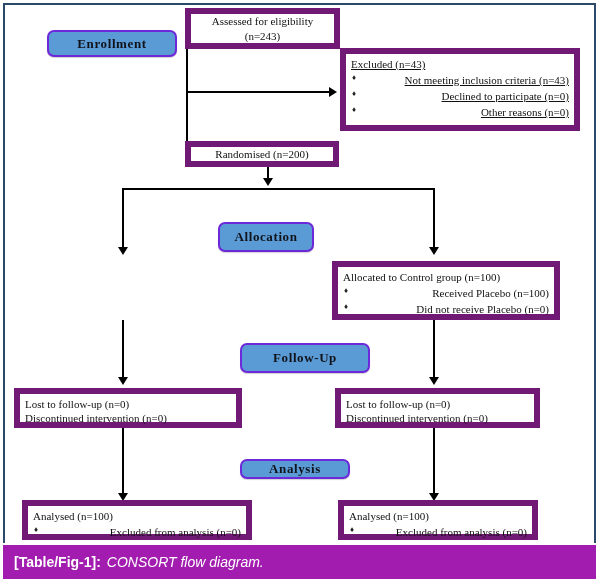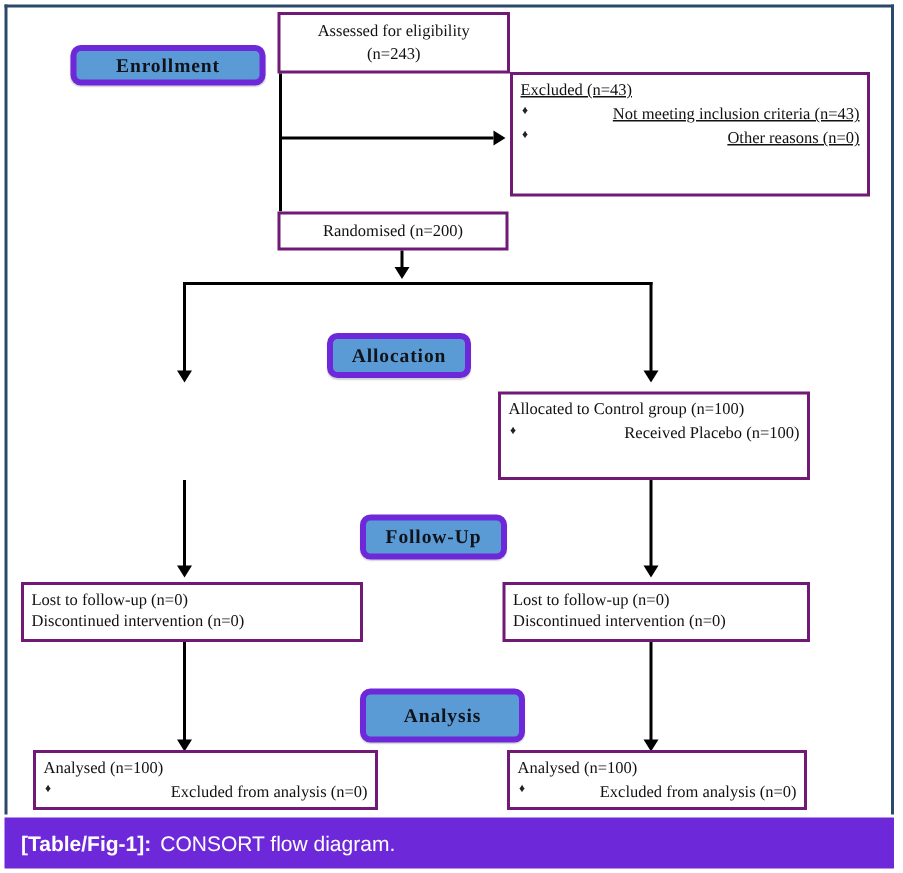--- a/index.html
+++ b/index.html
@@ -18,21 +18,21 @@
     border:2px solid #2b4a6b;
     border-bottom:none;
     box-sizing:border-box;
     pointer-events:none;
   }
   .canvas{position:absolute;left:0;top:0;width:602px;height:582px;}
 
   
   .box{
     position:absolute;
-    border:2px solid #701a75;
+    border:6px solid #701a75;
     background:#ffffff;
     box-sizing:border-box;
     font-size:11px;
     line-height:1.28;
     color:#111111;
     padding:3px 5px;
   }
   .box.center{
     display:flex;flex-direction:column;
     align-items:center;justify-content:center;
@@ -54,21 +54,21 @@
     content:"\2666";
     position:absolute;left:-11px;top:0;
     font-size:8px;
     color:#222;
   }
 
   
   .pill{
     position:absolute;
     background:#5b9bd5;
-    border:4px solid #6d28d9;
+    border:2px solid #6d28d9;
     border-radius:7px;
     box-sizing:border-box;
     display:flex;align-items:center;justify-content:center;
     font-family:"Liberation Serif", serif;
     font-weight:bold;
     font-size:13px;
     letter-spacing:0.6px;
     color:#10131a;
     box-shadow:0 1px 1px rgba(0,0,0,0.18);
   }
@@ -89,30 +89,30 @@
     border-top:5px solid transparent;
     border-bottom:5px solid transparent;
     border-left:8px solid #000;
   }
 
   
   #caption{
     position:absolute;
     left:3px;top:545px;
     width:593px;height:34px;
-    background:#6d28d9;
+    background:#a21caf;
     box-sizing:border-box;
     display:flex;align-items:center;
     padding-left:11px;
     font-family:"Liberation Sans", sans-serif;
     font-size:14px;
     color:#ffffff;
   }
   #caption .tag{font-weight:bold;margin-right:6px;}
-  #caption .txt{font-weight:normal;}
+  #caption .txt{font-weight:normal;font-style:italic;}
 </style>
 </head>
 <body>
 
 <div id="page">
 
   <div id="frame"></div>
 
   <div class="canvas">
 
@@ -127,20 +127,21 @@
 
     <div class="vline" style="left:186px;top:49px;height:92px;"></div>
 
     <div class="hline" style="left:186px;top:91px;width:143px;"></div>
     <div class="arrowright" style="left:329px;top:87px;"></div>
 
     <div class="box" style="left:340px;top:48px;width:240px;height:83px;text-decoration:underline;">
       <span class="ln">Excluded (n=43)</span>
       <ul>
         <li>Not meeting inclusion criteria (n=43)</li>
+        <li>Declined to participate (n=0)</li>
         <li>Other reasons (n=0)</li>
       </ul>
     </div>
 
     <div class="box center" style="left:185px;top:141px;width:154px;height:26px;">
       <span class="ln">Randomised (n=200)</span>
     </div>
 
     <div class="vline" style="left:267px;top:167px;height:14px;"></div>
     <div class="arrowdown" style="left:263px;top:178px;"></div>
@@ -151,54 +152,55 @@
     <div class="arrowdown" style="left:118px;top:247px;"></div>
 
     <div class="vline" style="left:433px;top:188px;height:60px;"></div>
     <div class="arrowdown" style="left:429px;top:247px;"></div>
 
     <div class="pill" style="left:218px;top:222px;width:96px;height:30px;">
       <span>Allocation</span>
     </div>
 
 
-    <div class="box" style="left:332px;top:261px;width:208px;height:59px;">
+    <div class="box" style="left:332px;top:261px;width:228px;height:59px;">
       <span class="ln">Allocated to Control group (n=100)</span>
       <ul>
         <li>Received Placebo (n=100)</li>
+        <li>Did not receive Placebo (n=0)</li>
       </ul>
     </div>
 
     <div class="vline" style="left:122px;top:320px;height:58px;"></div>
     <div class="arrowdown" style="left:118px;top:377px;"></div>
 
     <div class="vline" style="left:433px;top:320px;height:58px;"></div>
     <div class="arrowdown" style="left:429px;top:377px;"></div>
 
-    <div class="pill" style="left:240px;top:343px;width:98px;height:30px;">
+    <div class="pill" style="left:240px;top:343px;width:130px;height:30px;">
       <span>Follow-Up</span>
     </div>
 
     <div class="box" style="left:14px;top:388px;width:228px;height:40px;">
       <span class="ln">Lost to follow-up (n=0)</span>
       <span class="ln">Discontinued intervention (n=0)</span>
     </div>
 
     <div class="box" style="left:335px;top:388px;width:205px;height:40px;">
       <span class="ln">Lost to follow-up (n=0)</span>
       <span class="ln">Discontinued intervention (n=0)</span>
     </div>
 
     <div class="vline" style="left:122px;top:428px;height:66px;"></div>
     <div class="arrowdown" style="left:118px;top:493px;"></div>
 
     <div class="vline" style="left:433px;top:428px;height:66px;"></div>
     <div class="arrowdown" style="left:429px;top:493px;"></div>
 
-    <div class="pill" style="left:240px;top:459px;width:110px;height:36px;">
+    <div class="pill" style="left:240px;top:459px;width:110px;height:20px;">
       <span>Analysis</span>
     </div>
 
     <div class="box" style="left:22px;top:500px;width:230px;height:40px;">
       <span class="ln">Analysed (n=100)</span>
       <ul>
         <li>Excluded from analysis (n=0)</li>
       </ul>
     </div>
 

